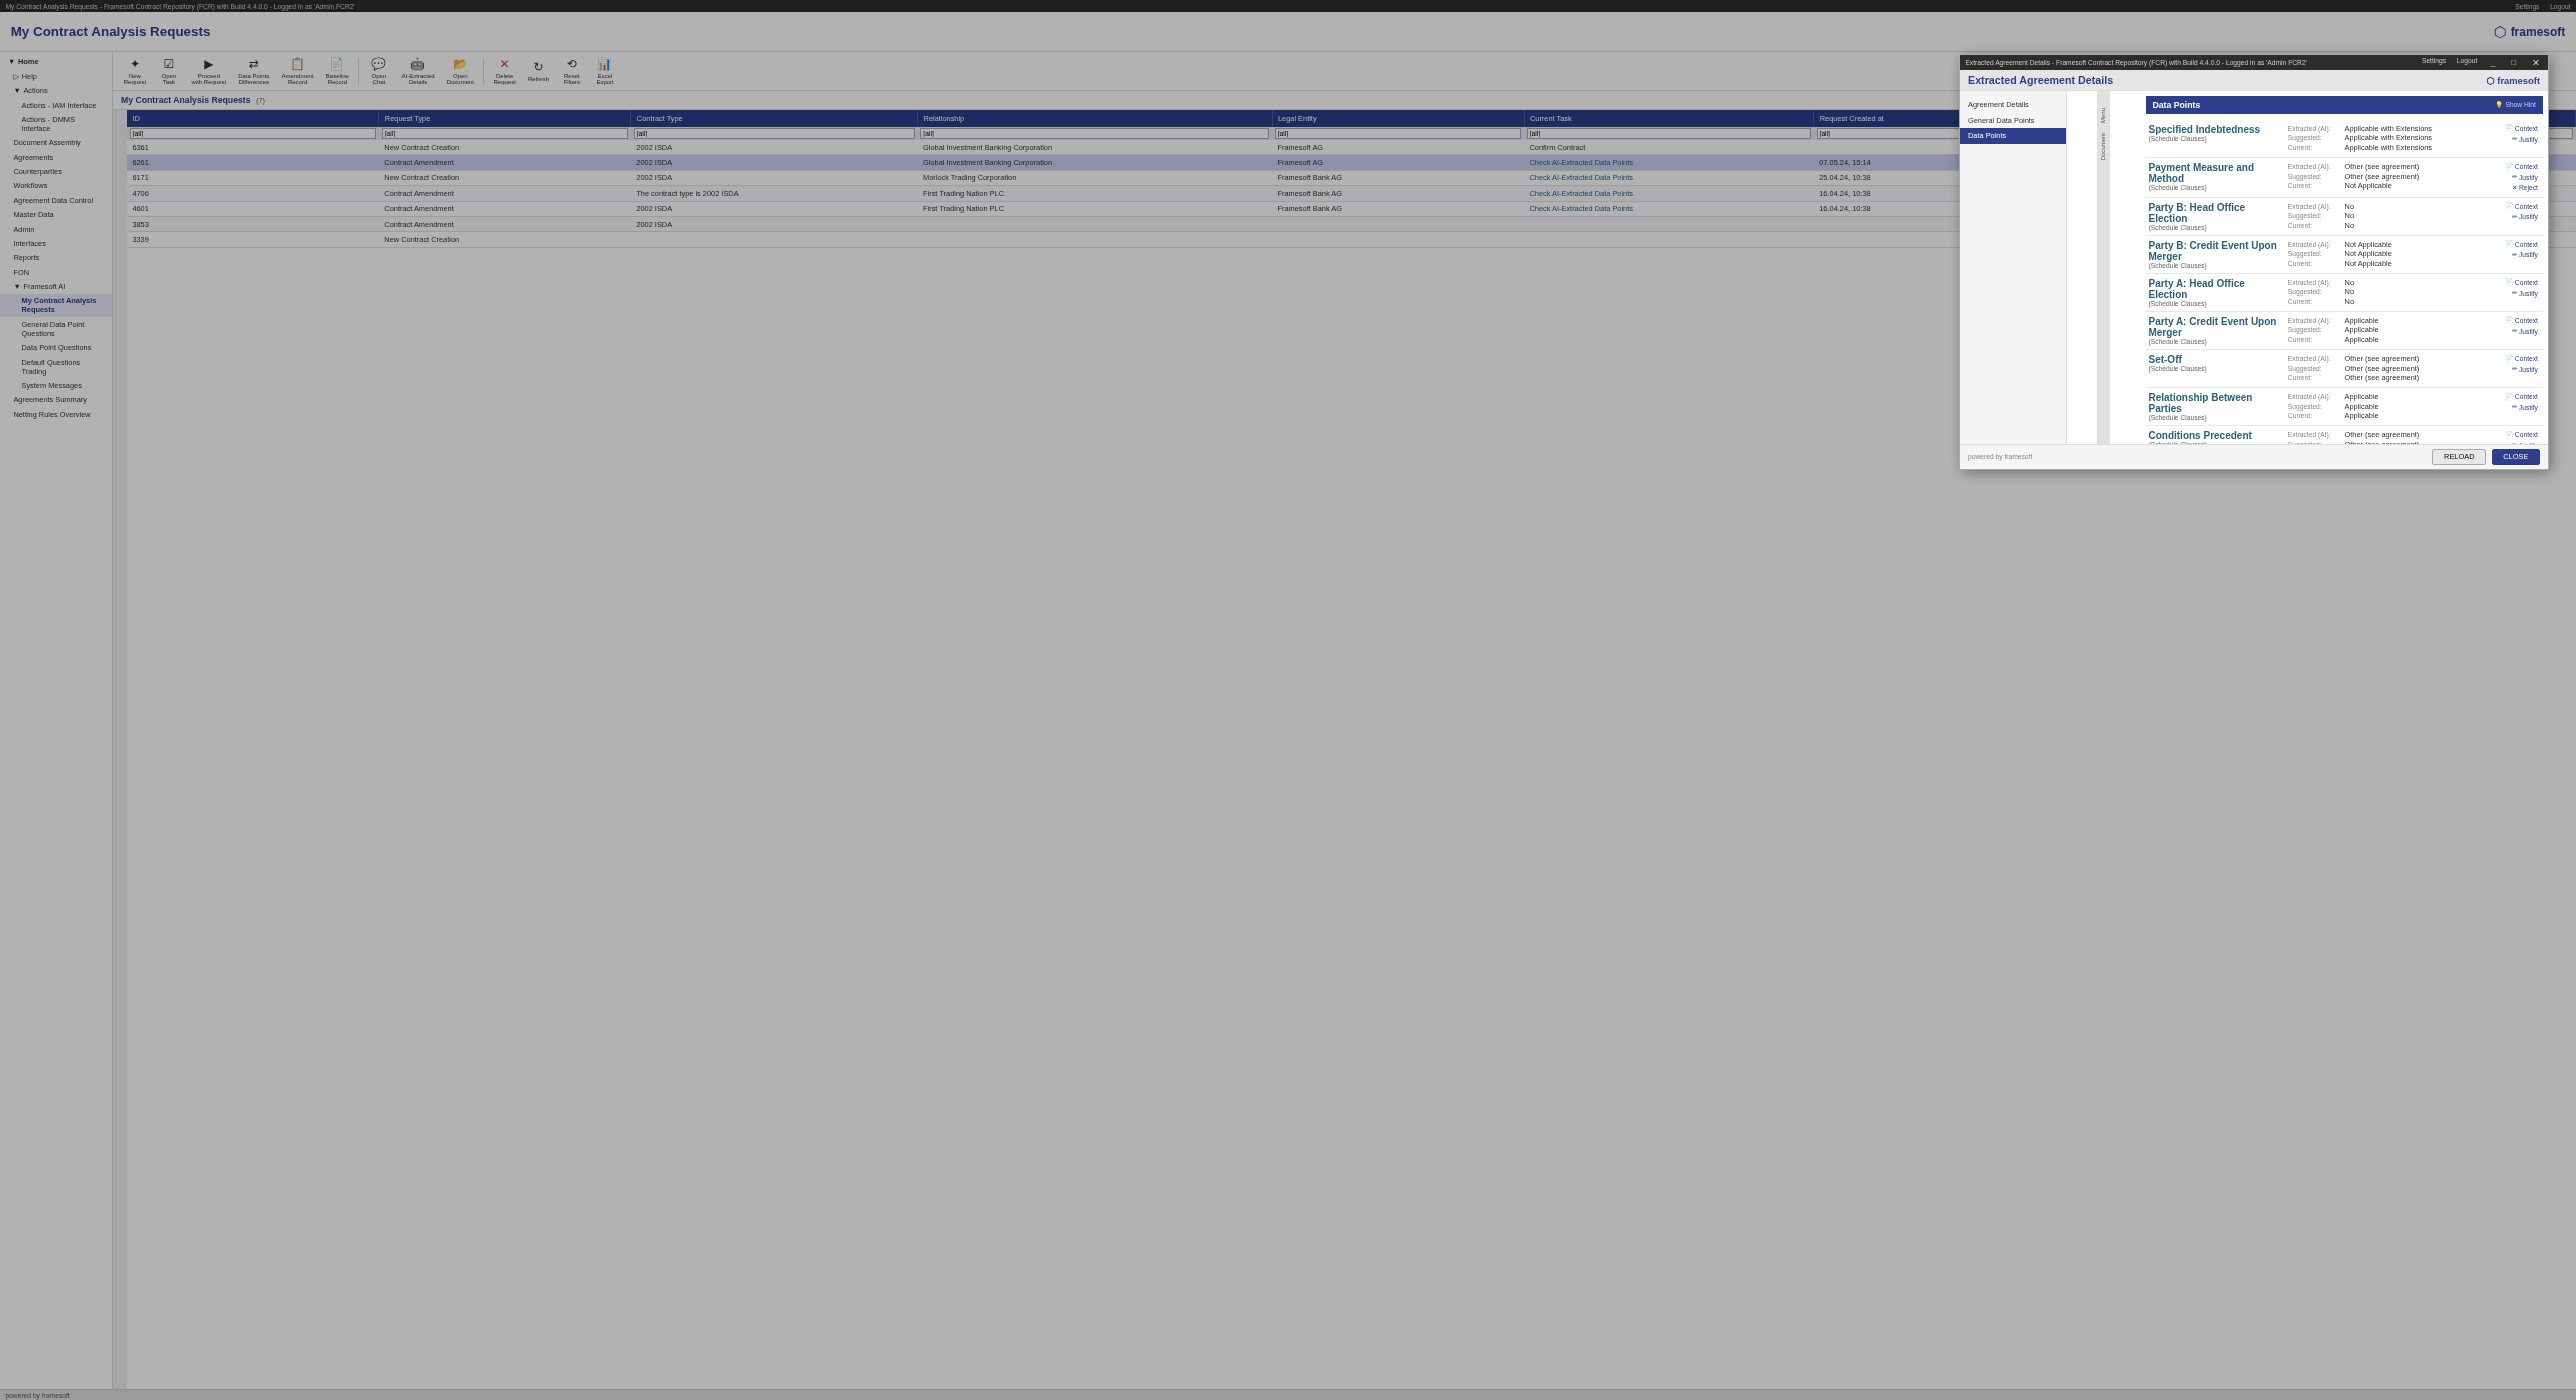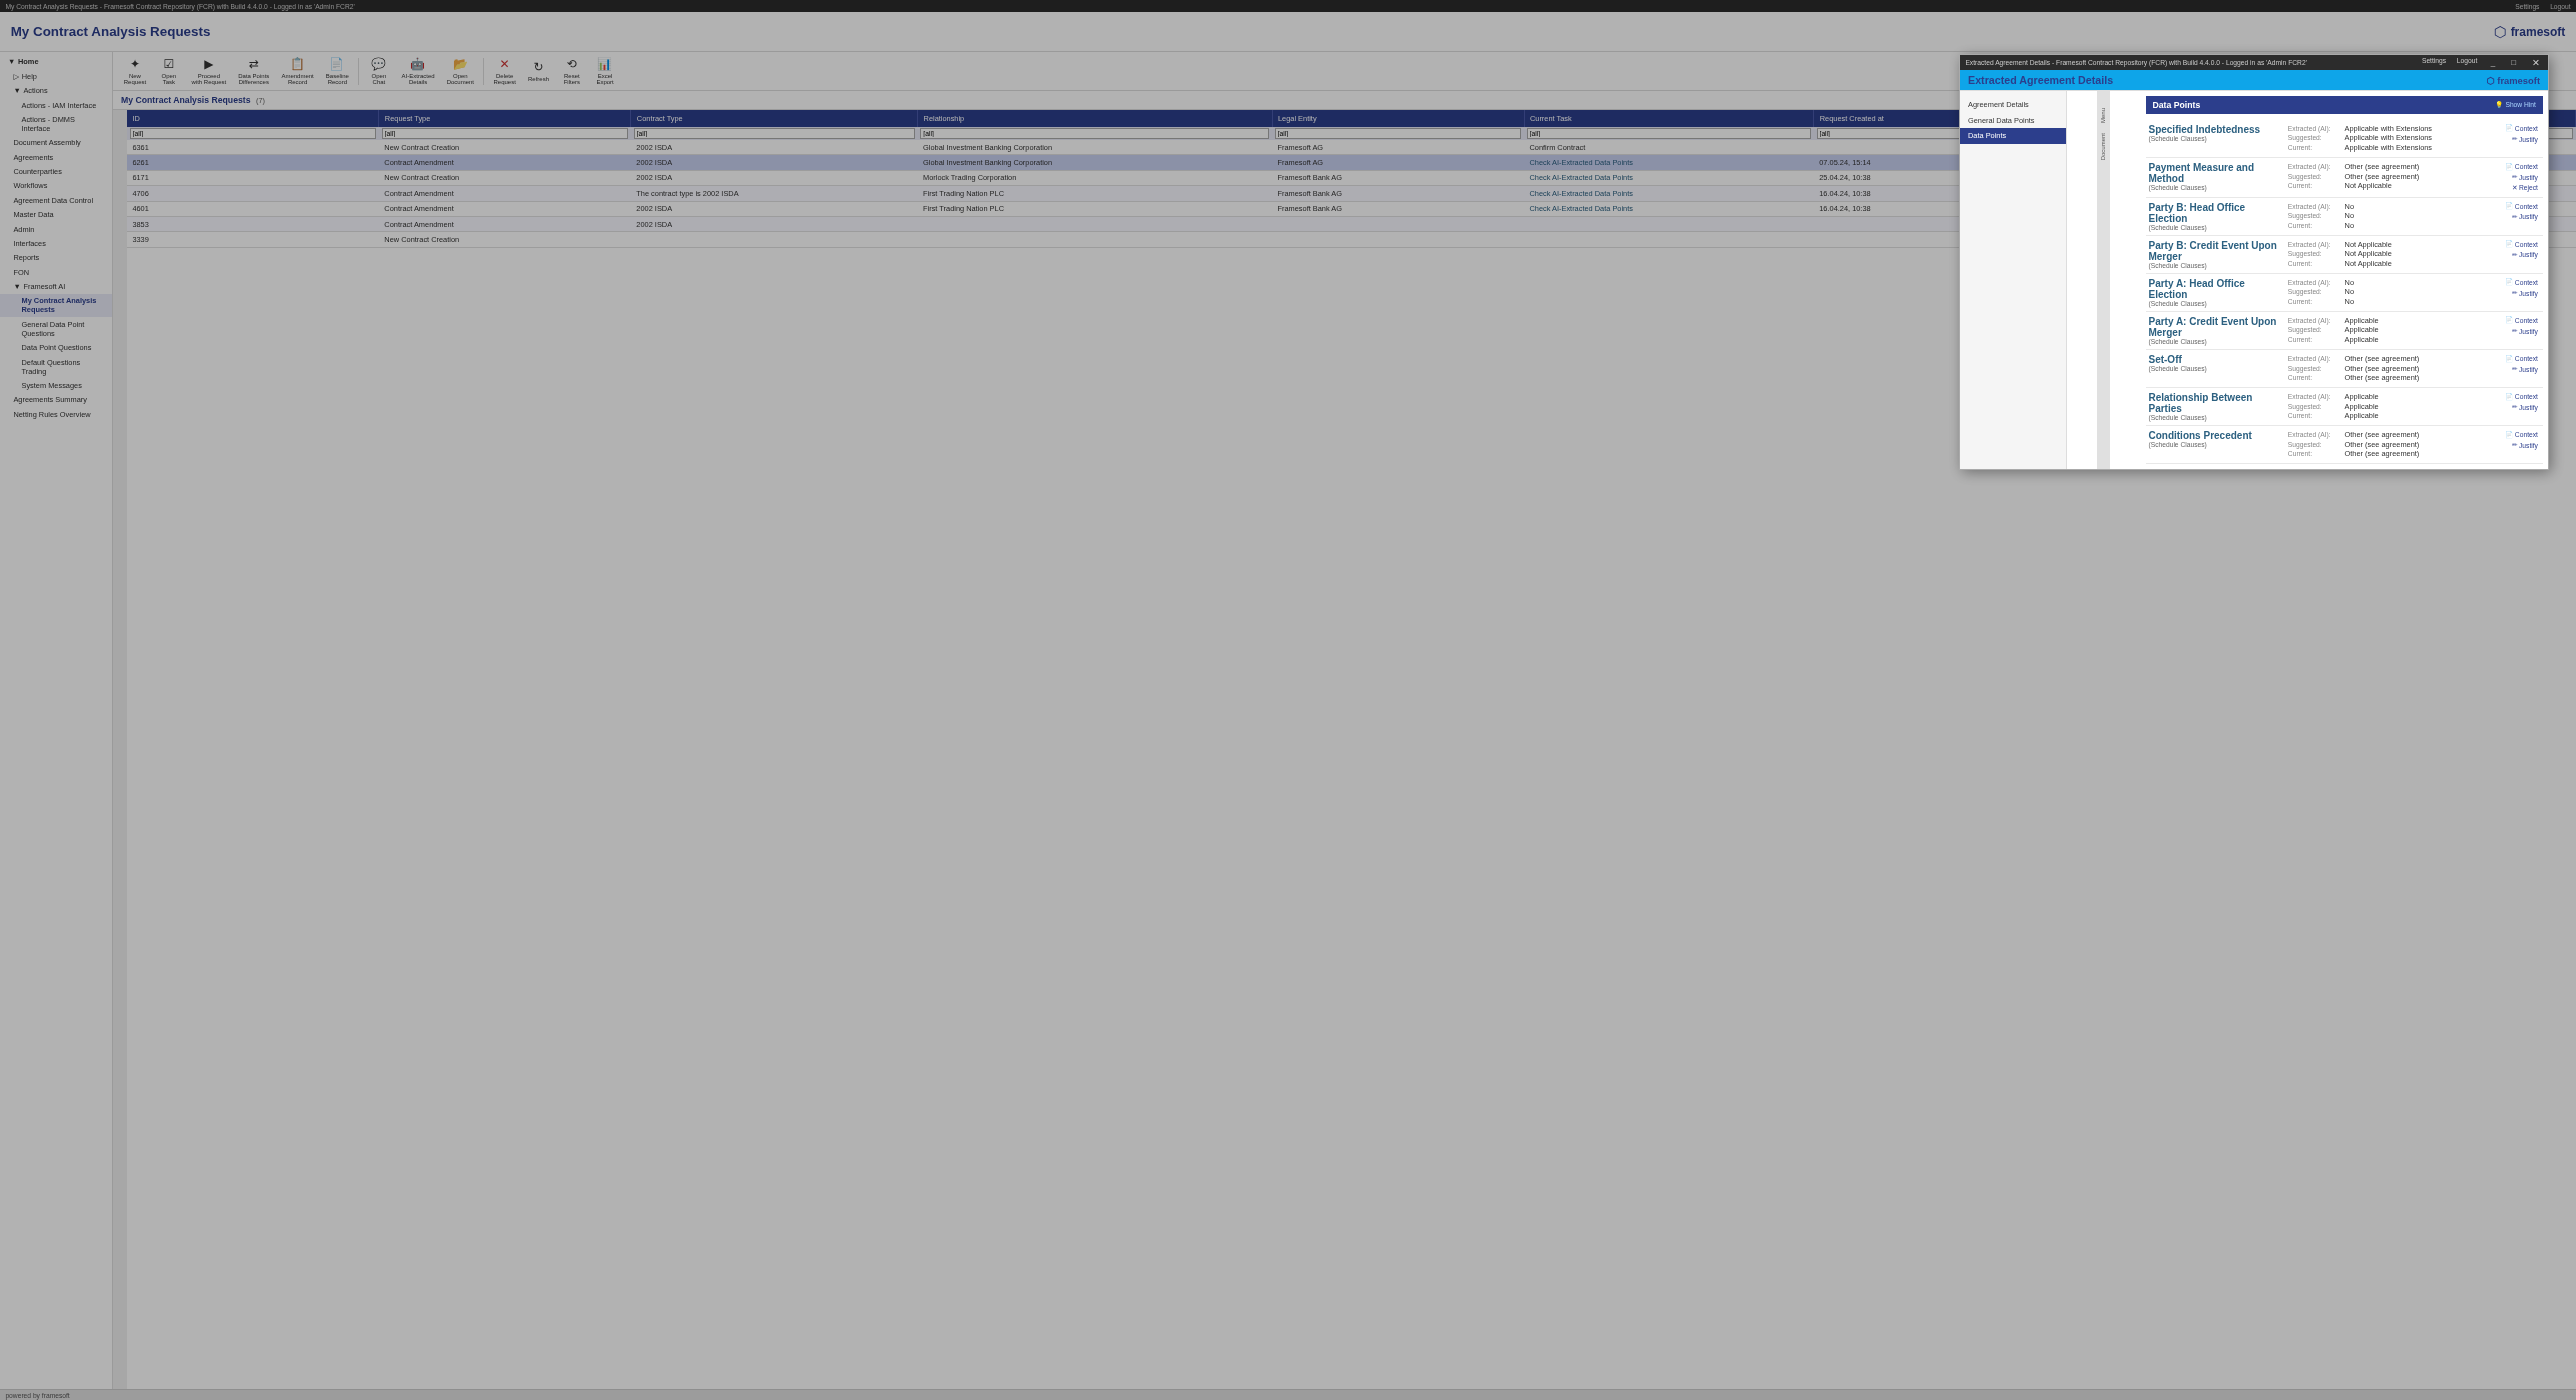--- a/index.html
+++ b/index.html
@@ -145,21 +145,21 @@
       color: #ccc;
       font-size: 6.7px;
       padding: 2px 5.4px;
       display: flex;
       justify-content: space-between;
       align-items: center;
     }
     #modal-titlebar-right { display: flex; gap: 10.7px; }
     
     #modal-header-bar {
-      background: #0ea5e9;
+      background: #e5e5e5;
       padding: 4px 8px;
       display: flex;
       align-items: center;
       justify-content: space-between;
       border-bottom: 0.7px solid #ddd;
     }
     #modal-title-text { font-size: 10.7px; font-weight: bold; color: #2c3e8c; }
     #modal-logo { display: flex; align-items: center; gap: 2.7px; color: #2c3e8c; font-weight: bold; font-size: 9.4px; }
     
     
@@ -942,15 +942,22 @@
         <span>📄</span>
         Context
       </button>
 
       </div>
     </div>
           </div>
       </div>
     </div>
 
+    <div id="modal-footer">
+      <span class="powered-by">powered by framesoft</span>
+      <div class="footer-btns">
+        <button class="footer-btn">RELOAD</button>
+        <button class="footer-btn primary">CLOSE</button>
+      </div>
+    </div>
   </div>
 </div>
 
 
 </body></html>

